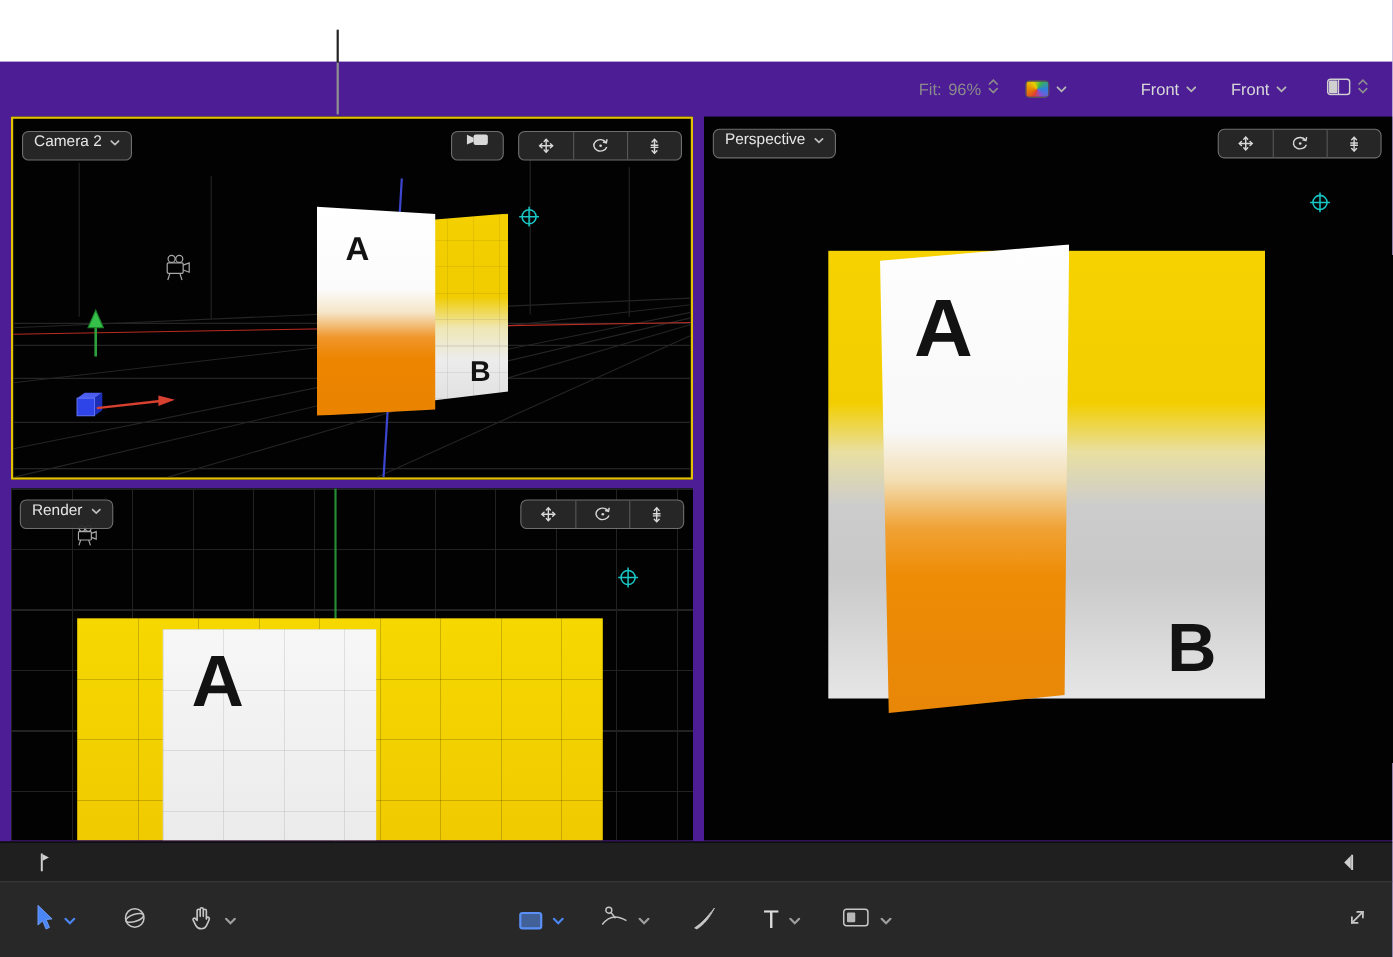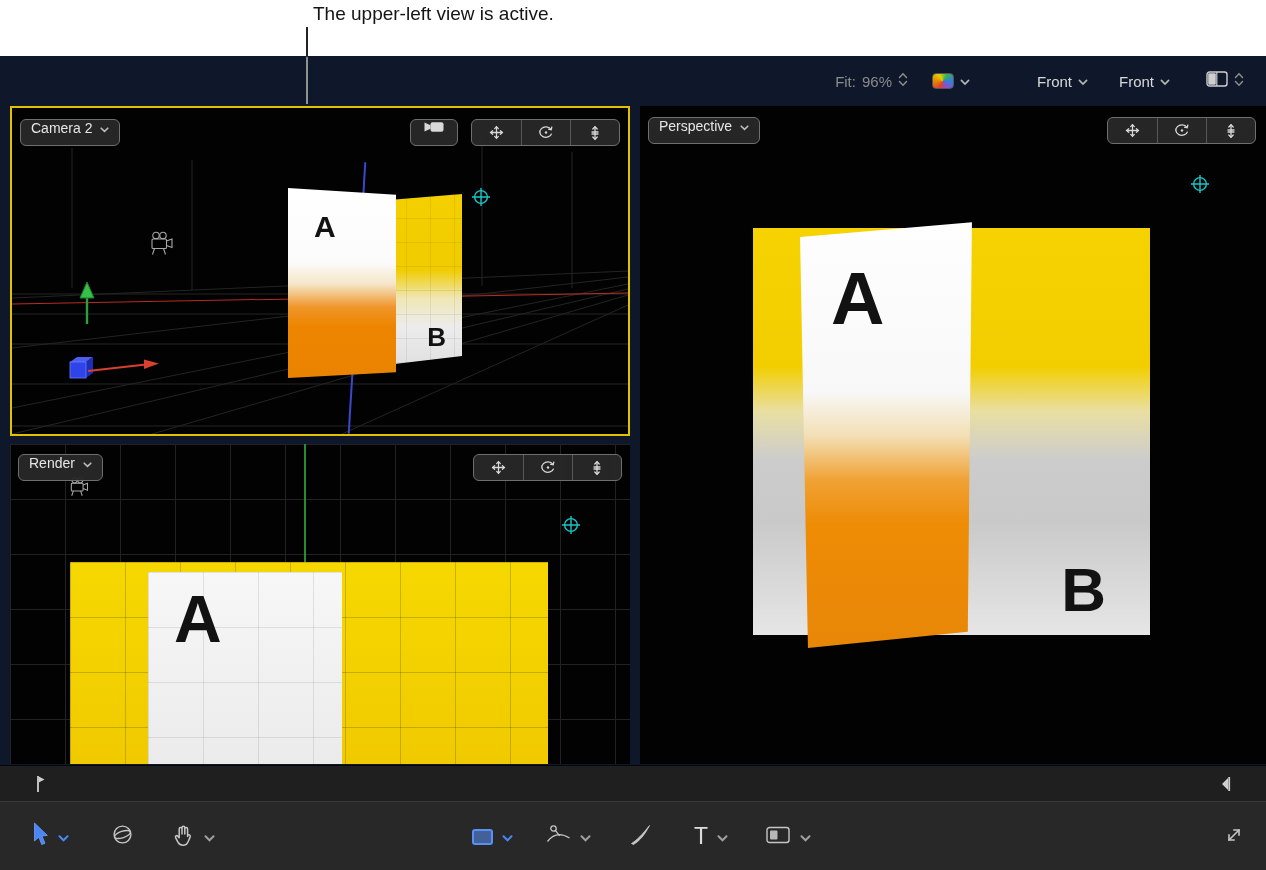--- a/index.html
+++ b/index.html
@@ -6,21 +6,21 @@
   html,body { width:1266px; height:870px; }
   body { font-family:"Liberation Sans", sans-serif; background:#ffffff; overflow:hidden; }
   .stage { position:relative; width:1266px; height:870px; background:#fff; overflow:hidden; }
 
   
   .annotation-text { position:absolute; left:313px; top:3px; font-size:19px; color:#141414; z-index:30; }
   .annotation-line { position:absolute; left:306px; top:27px; width:2px; height:77px; z-index:30;
     background:linear-gradient(#232323 0%, #232323 38%, #909090 40%, #909090 100%); }
 
   
-  .app { position:absolute; left:0; top:56px; width:1266px; height:814px; background:#0f172a; }
+  .app { position:absolute; left:0; top:56px; width:1266px; height:814px; background:#4c1d95; }
 
   
   .top-toolbar { position:absolute; left:0; top:0; width:100%; height:50px; }
   .tb-item { position:absolute; top:14px; height:22px; display:flex; align-items:center; gap:6px; cursor:default; }
   .tb-fit    { right:358px; }
   .tb-color  { right:296px; }
   .tb-render { right:178px; }
   .tb-view   { right:96px;  }
   .tb-panes  { right:22px;  }
   .tb-gray   { color:#8b8b8b; font-size:15px; }
@@ -120,21 +120,20 @@
   .t-expand { right:22px; }
   .rect-glyph { display:inline-block; width:21px; height:16px; border:2px solid #5a8ff5; border-radius:3px;
     background:rgba(90,143,245,.55); }
   .text-glyph { font-size:23px; color:#dcdcdc; }
 </style>
 </head>
 <body>
 
 <div class="stage">
 
-  <span class="annotation-text">The upper-left view is active.</span>
   <div class="annotation-line"></div>
 
   <div class="app">
 
     <div class="top-toolbar">
       <div class="tb-item tb-fit">
         <span class="tb-gray">Fit:</span>
         <span class="tb-gray">96%</span>
         <span>
           <svg width="10" height="15" viewBox="0 0 10 15">

